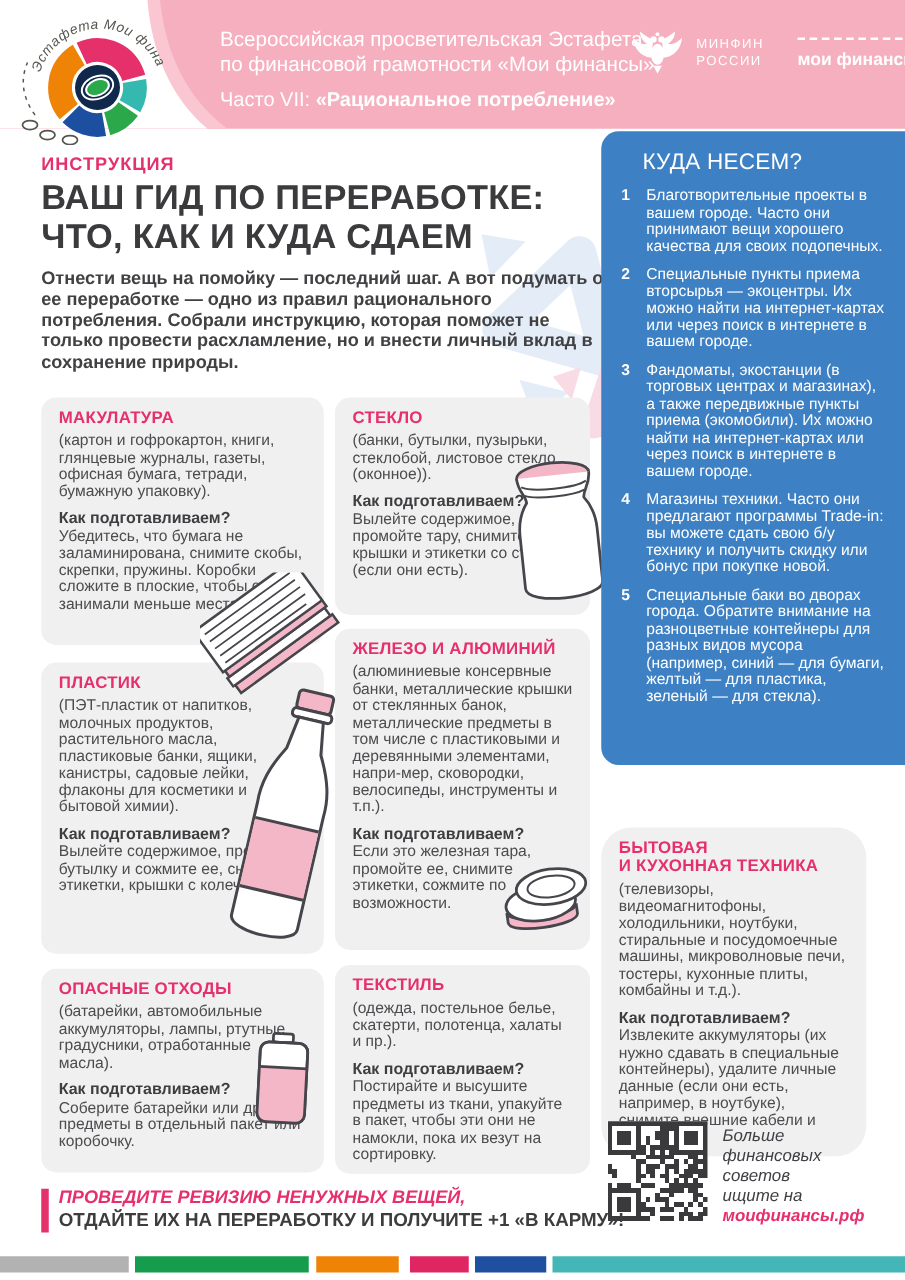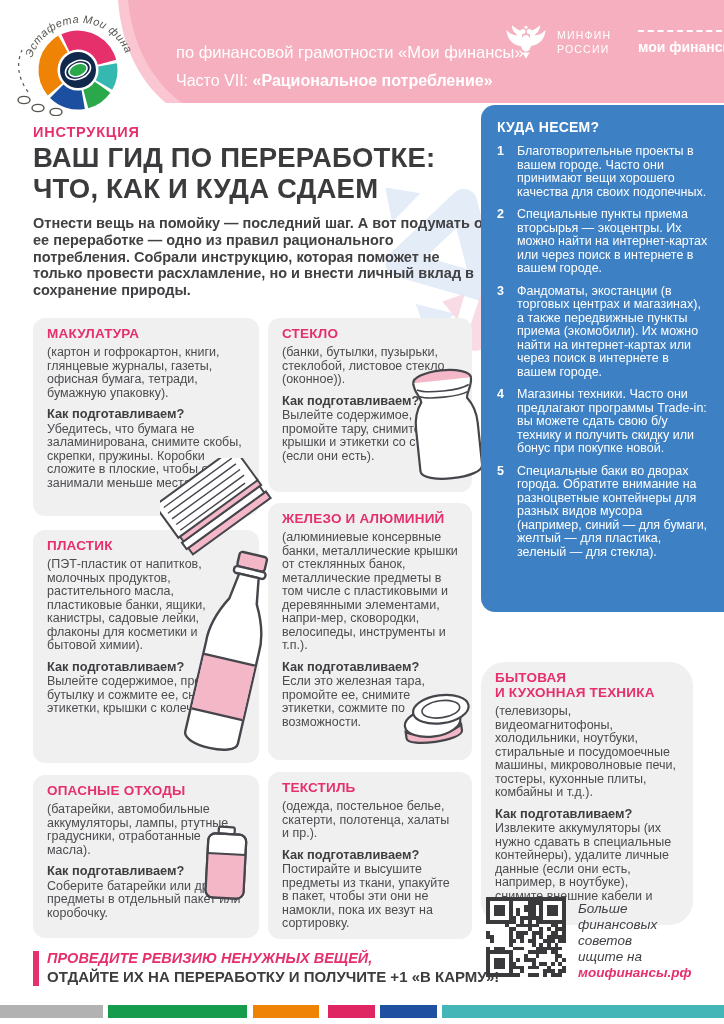--- a/index.html
+++ b/index.html
@@ -40,21 +40,21 @@
   .c-plastic{left:33px;top:530px;width:226px;min-height:233px;}
   .c-hazard{left:33px;top:775px;width:226px;min-height:163px;}
   .c-glass{left:268px;top:318px;width:204px;min-height:174px;}
   .c-metal{left:268px;top:503px;width:204px;min-height:257px;}
   .c-textile{left:268px;top:772px;width:204px;min-height:166px;}
   .c-appliance{left:481px;top:662px;width:212px;min-height:258px;border-radius:24px;}
 
   
   .where-panel{left:481px;top:105px;width:243px;min-height:507px;background:#3d80c4;
     border-radius:14px 0 0 14px;padding:14px 14px 12px 16px;box-sizing:border-box;color:#fff;}
-  .where-title{font-weight:bold;font-size:14px;margin:0 0 10px 0;letter-spacing:.2px;}
+  .where-title{font-weight:normal;font-size:18px;margin:0 0 10px 17px;letter-spacing:.2px;}
   .where-item{display:flex;gap:7px;margin-bottom:9px;font-size:12.5px;line-height:13.5px;}
   .where-item .num{font-weight:bold;width:13px;flex:none;}
 
   
   .qr-box{left:486px;top:897px;width:80px;height:80px;background:#fff;}
   .qr-caption{left:578px;top:901px;font-style:italic;color:#3f3f44;font-size:13.5px;line-height:16px;}
   .qr-caption .link{color:#e5306b;font-weight:bold;}
 
   
   .tag-bar{left:33px;top:951px;width:6px;height:35px;background:#e5306b;}
@@ -116,20 +116,21 @@
       </g>
     </g>
     <g fill="#ffffff" stroke="#55564e" stroke-width="1.4">
       <ellipse cx="14" cy="96" rx="6" ry="3.6"></ellipse>
       <ellipse cx="28" cy="104" rx="6" ry="3.6"></ellipse>
       <ellipse cx="46" cy="108" rx="6" ry="3.6"></ellipse>
     </g>
     <path d="M18 88 C8 74 6 60 12 46" fill="none" stroke="#55564e" stroke-width="1.2" stroke-dasharray="3 4"></path>
   </svg>
 
+  <div class="abs hdr-line hdr-l1">Всероссийская просветительская Эстафета</div>
   <div class="abs hdr-line hdr-l2">по финансовой грамотности «Мои финансы»</div>
   <div class="abs hdr-stage">
     <span>Часто VII:</span>
     <b>«Рациональное потребление»</b>
   </div>
 
   <div class="abs minfin">
     <svg width="42" height="40" viewBox="0 0 60 52">
       <g fill="#ffffff">
         <path d="M23,32 C10,30 3,21 2,9 C9,16 14,17 18,16 C12,12 10,7 10,2 C17,8 22,10 25,11 Z"></path>

